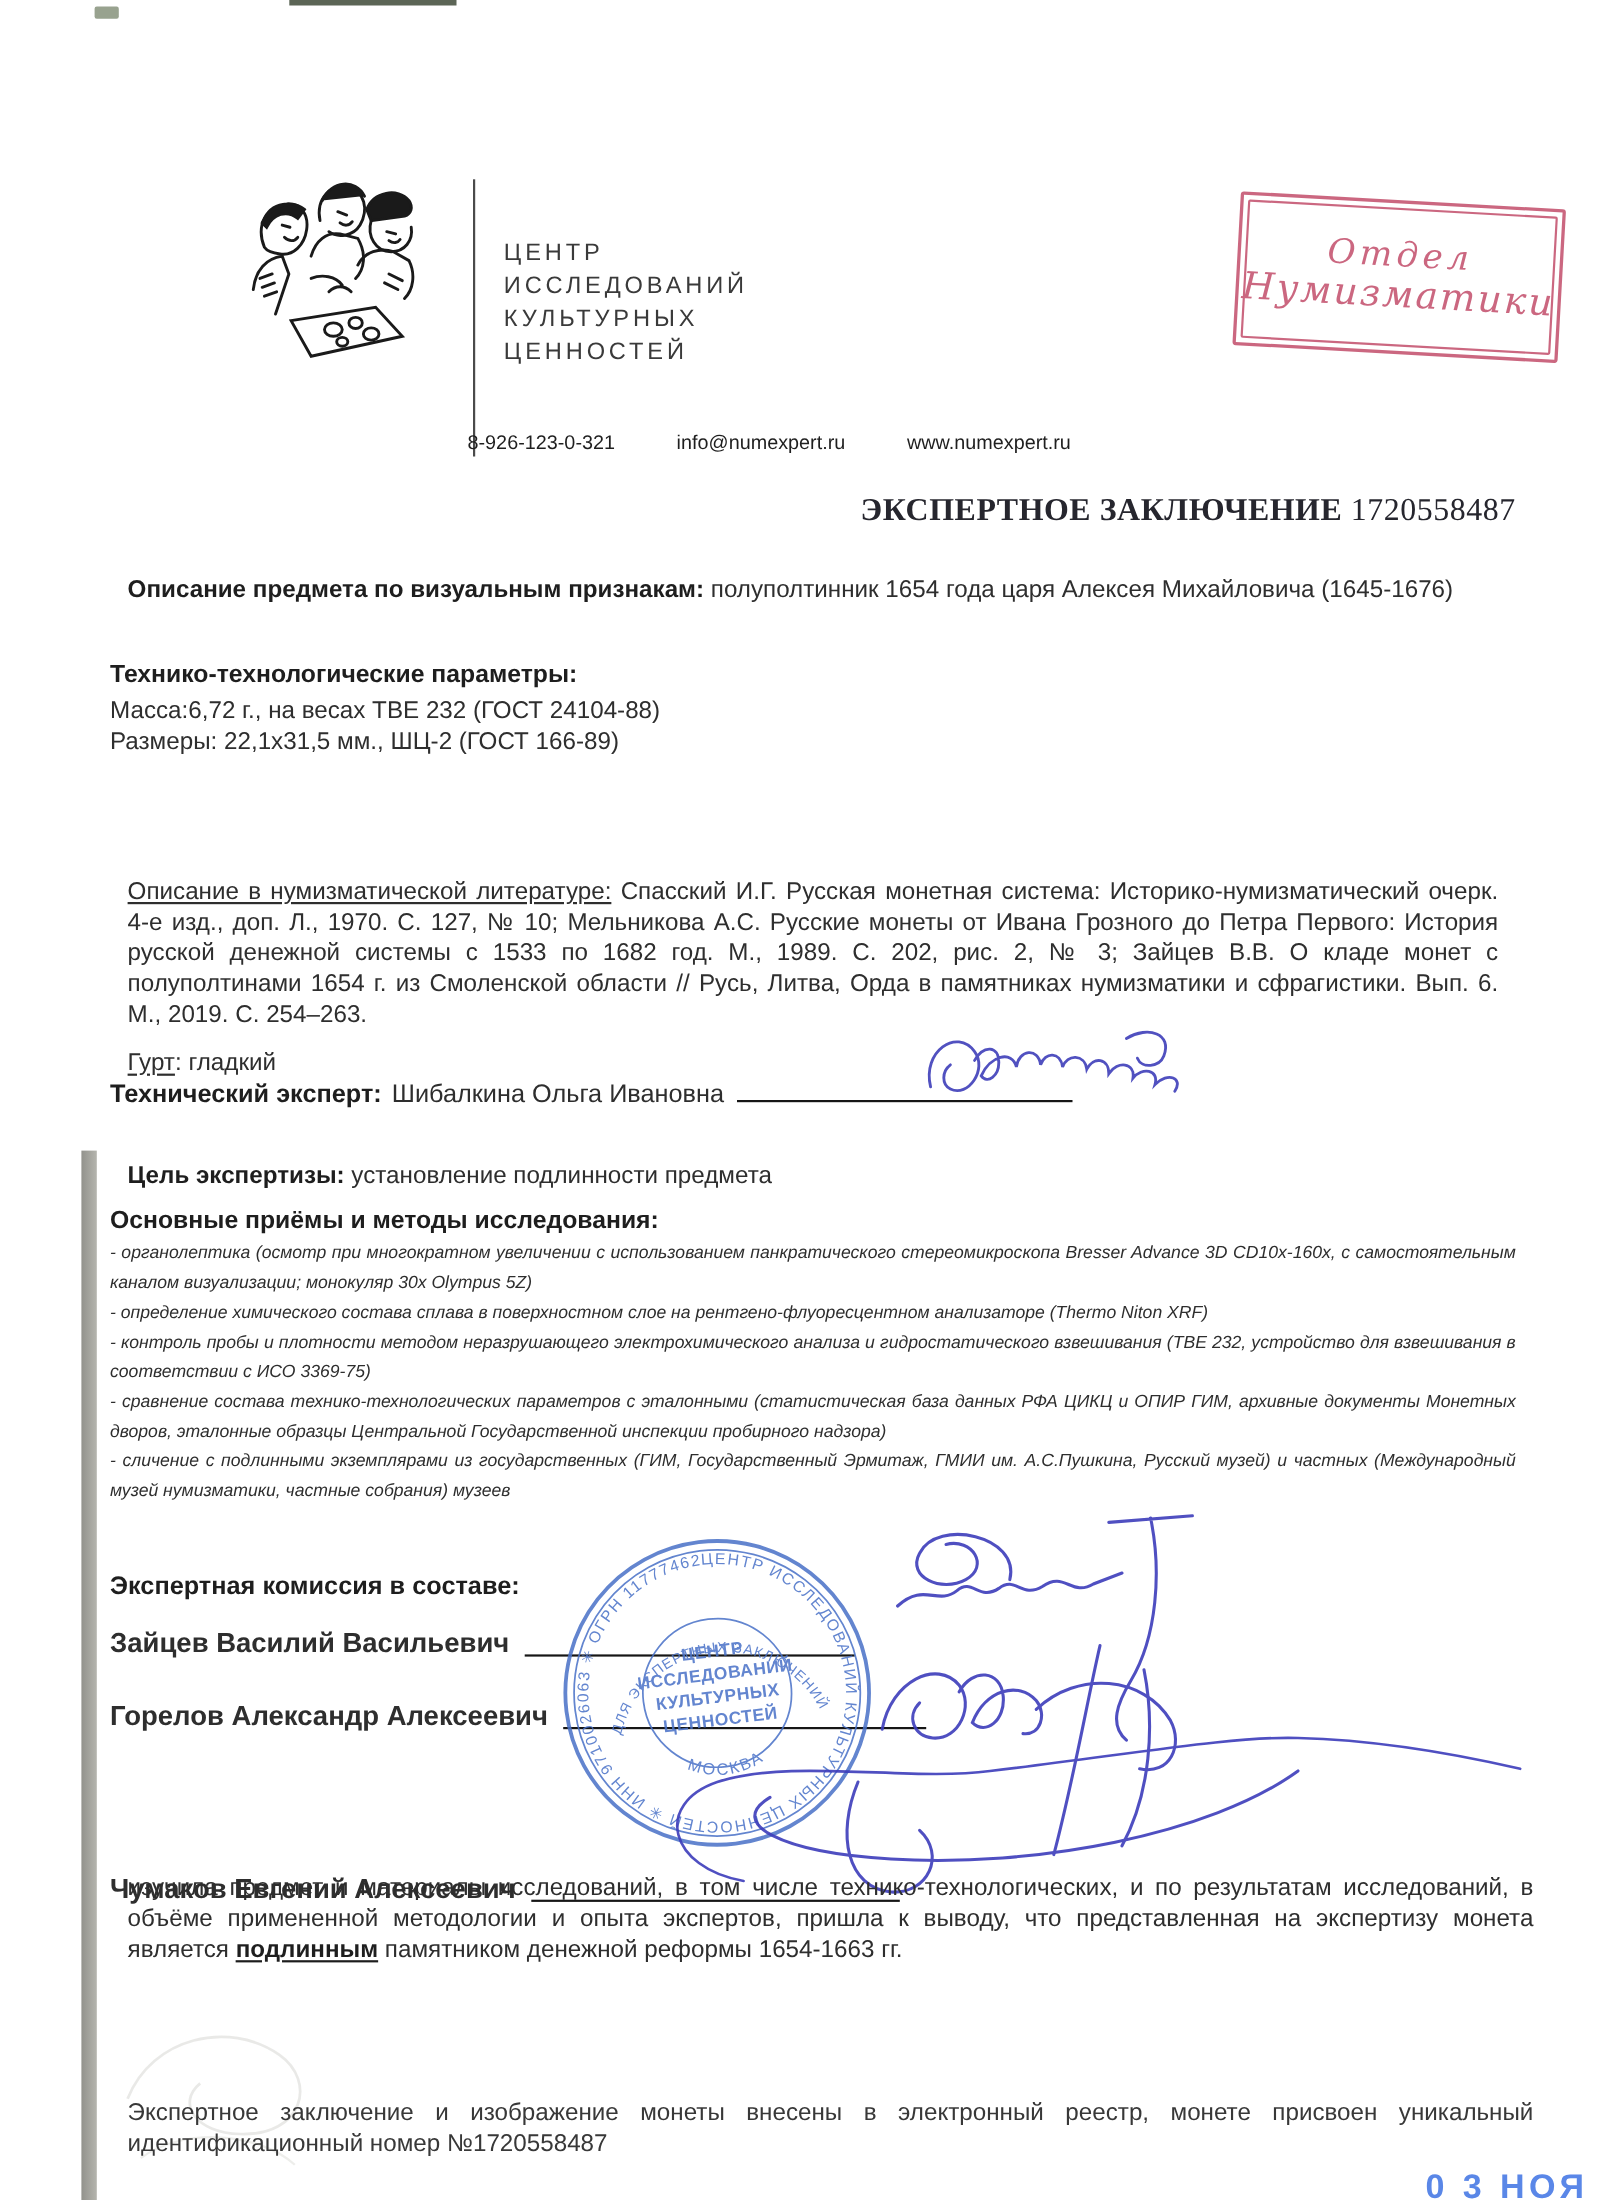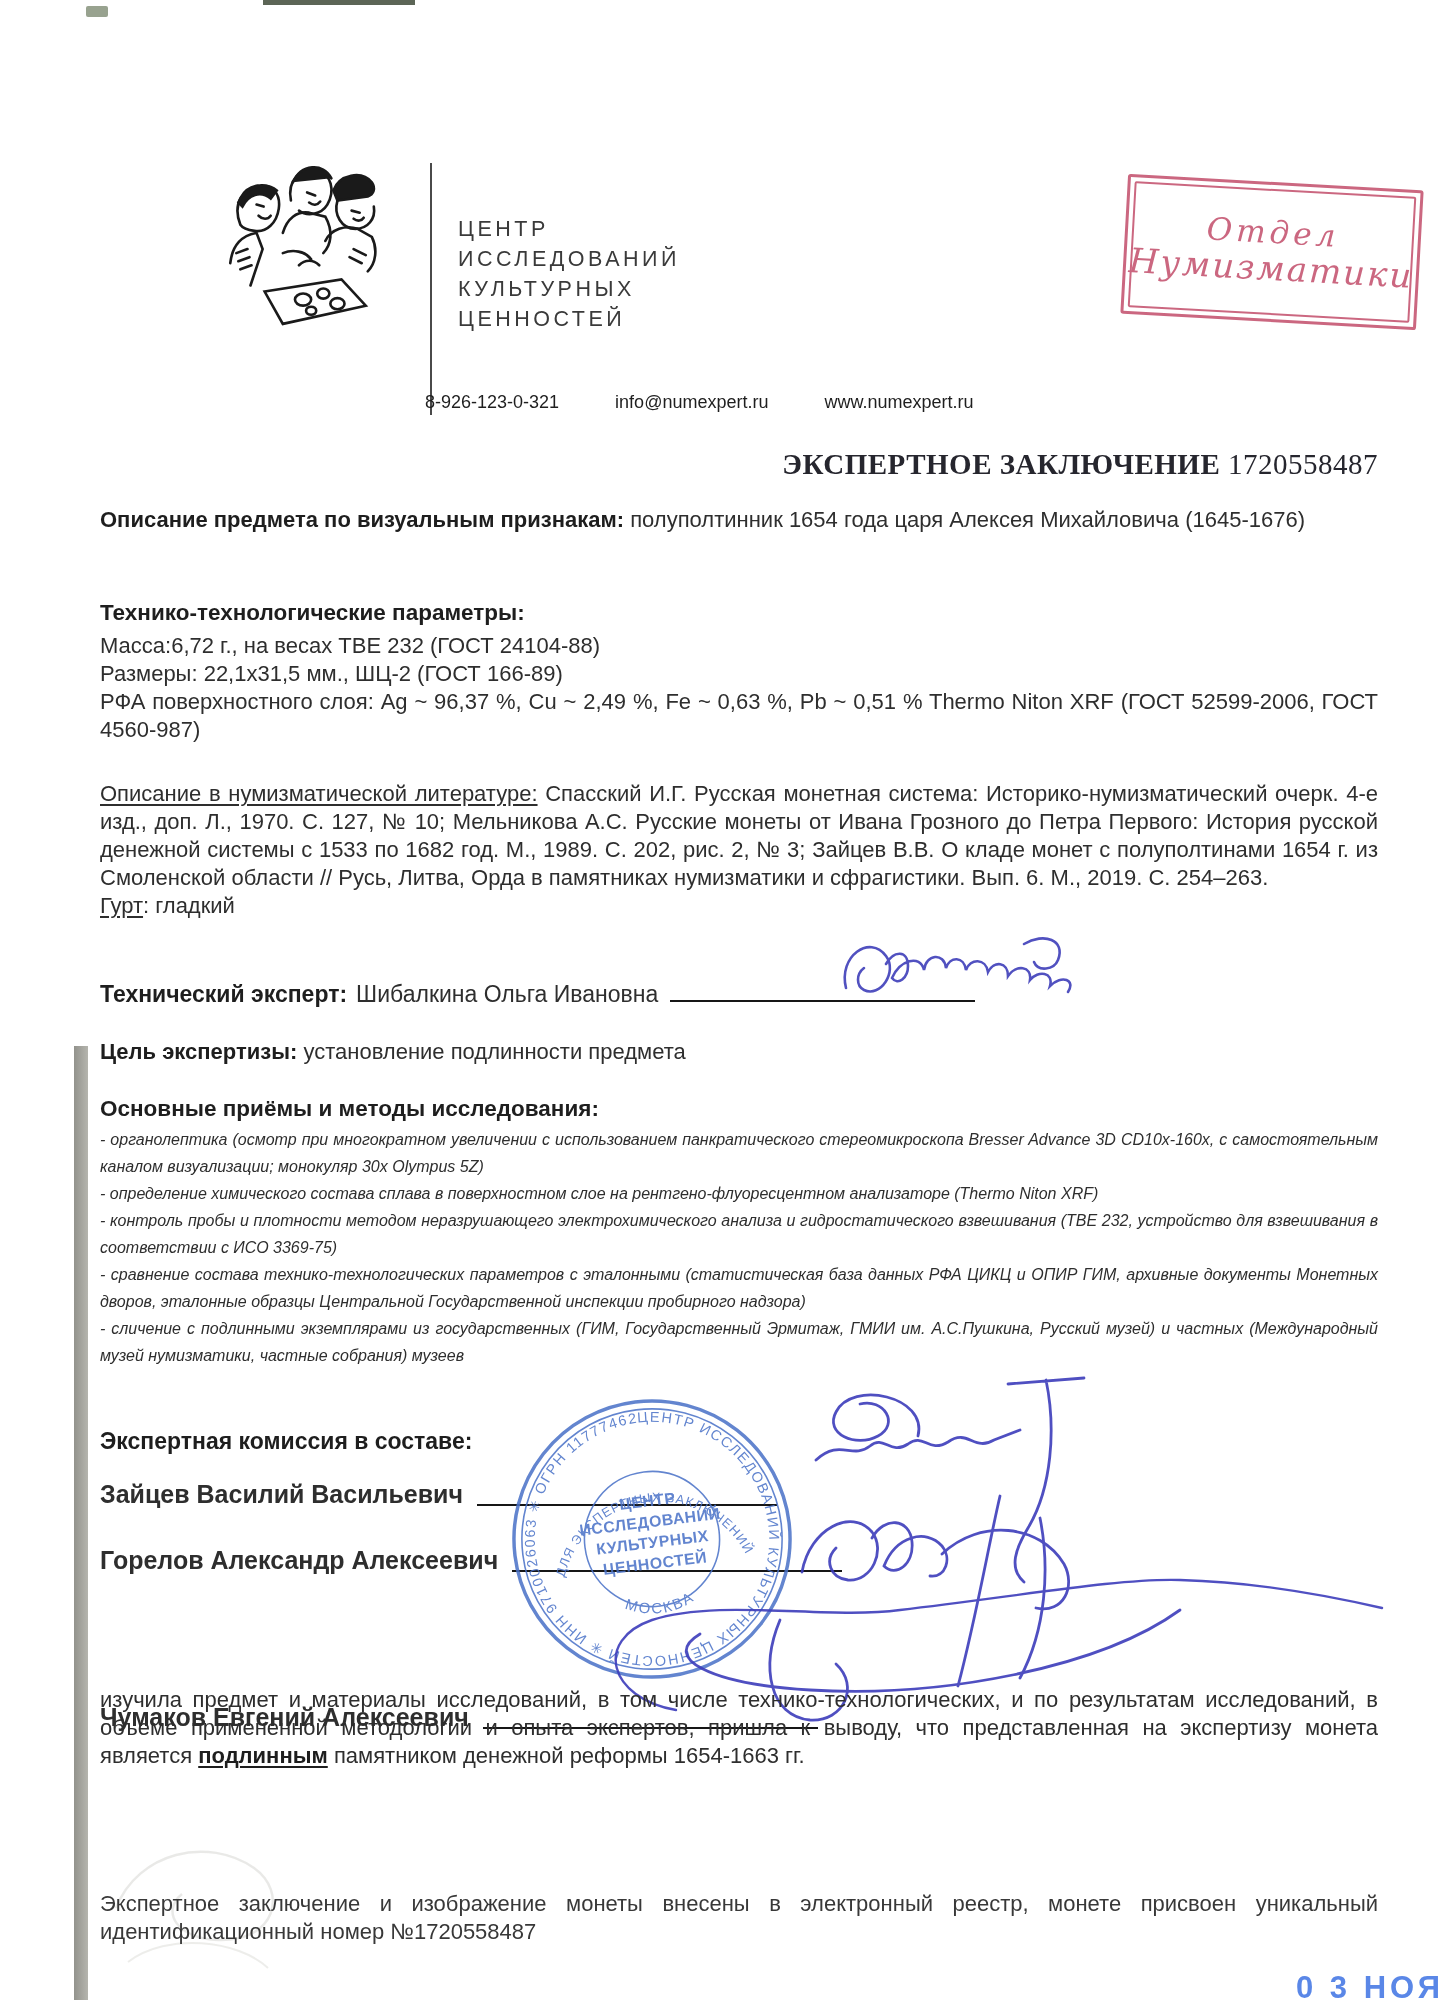--- a/index.html
+++ b/index.html
@@ -25,21 +25,21 @@
   .dept-stamp .inner{width:100%;height:100%;border:2px solid currentColor;border-radius:2px;
     box-sizing:border-box;display:flex;flex-direction:column;justify-content:center;align-items:center;
     font-family:"DejaVu Serif",serif;font-style:italic;}
   .dept-stamp .l1{font-size:31px;letter-spacing:4px;line-height:32px;}
   .dept-stamp .l2{font-size:34px;letter-spacing:2px;line-height:40px;}
 
   
   .title{top:448px;text-align:right;font-family:"Liberation Serif",serif;
     font-size:29px;color:#26262e;letter-spacing:.5px;}
   .title b{font-weight:bold;}
-  p.doc, div.doc{margin:0;font-size:22px;line-height:28px;text-align:justify;}
+  p.doc, div.doc{margin:16px;font-size:22px;line-height:28px;text-align:justify;}
   .b{font-weight:bold;color:#1e1e1e;}
   .u{text-decoration:underline;text-underline-offset:3px;}
   .descr{top:506px;}
   .params-h{top:600px;font-size:22.5px;}
   .params{top:632px;}
   .paramline{font-size:22px;line-height:28px;text-align:justify;}
   .lit{top:780px;}
   .gurt{margin-top:0;}
   .expert-row{top:976px;display:flex;align-items:baseline;font-size:23px;}
   .expert-row .b{margin-right:9px;}
@@ -139,21 +139,20 @@
     <span> </span>
     <span>1720558487</span>
   </div>
 
   <p class="blk doc descr"><span class="b">Описание предмета по визуальным признакам:</span><span> полуполтинник 1654 года царя Алексея Михайловича (1645-1676)</span></p>
 
   <div class="blk b params-h">Технико-технологические параметры:</div>
   <div class="blk params">
     <div class="paramline">Масса:6,72 г., на весах ТВЕ 232 (ГОСТ 24104-88)</div>
     <div class="paramline">Размеры: 22,1х31,5 мм., ШЦ-2 (ГОСТ 166-89)</div>
-    <div class="paramline">РФА поверхностного слоя: Ag ~ 96,37 %, Cu ~ 2,49 %, Fe ~ 0,63 %, Pb ~ 0,51 % Thermo Niton XRF (ГОСТ 52599-2006, ГОСТ 4560-987)</div>
   </div>
 
   <div class="blk lit">
     <p class="doc"><span class="u">Описание в нумизматической литературе:</span><span> Спасский И.Г. Русская монетная система: Историко-нумизматический очерк. 4-е изд., доп. Л., 1970. С. 127, № 10; Мельникова А.С. Русские монеты от Ивана Грозного до Петра Первого: История русской денежной системы с 1533 по 1682 год. М., 1989. С. 202, рис. 2, № 3; Зайцев В.В. О кладе монет с полуполтинами 1654 г. из Смоленской области // Русь, Литва, Орда в памятниках нумизматики и сфрагистики. Вып. 6. М., 2019. С. 254–263.</span></p>
     <div class="doc gurt"><span class="u">Гурт</span><span>: гладкий</span></div>
   </div>
 
   <div class="blk expert-row">
     <span class="b">Технический эксперт:</span>
     <span>Шибалкина Ольга Ивановна</span>

